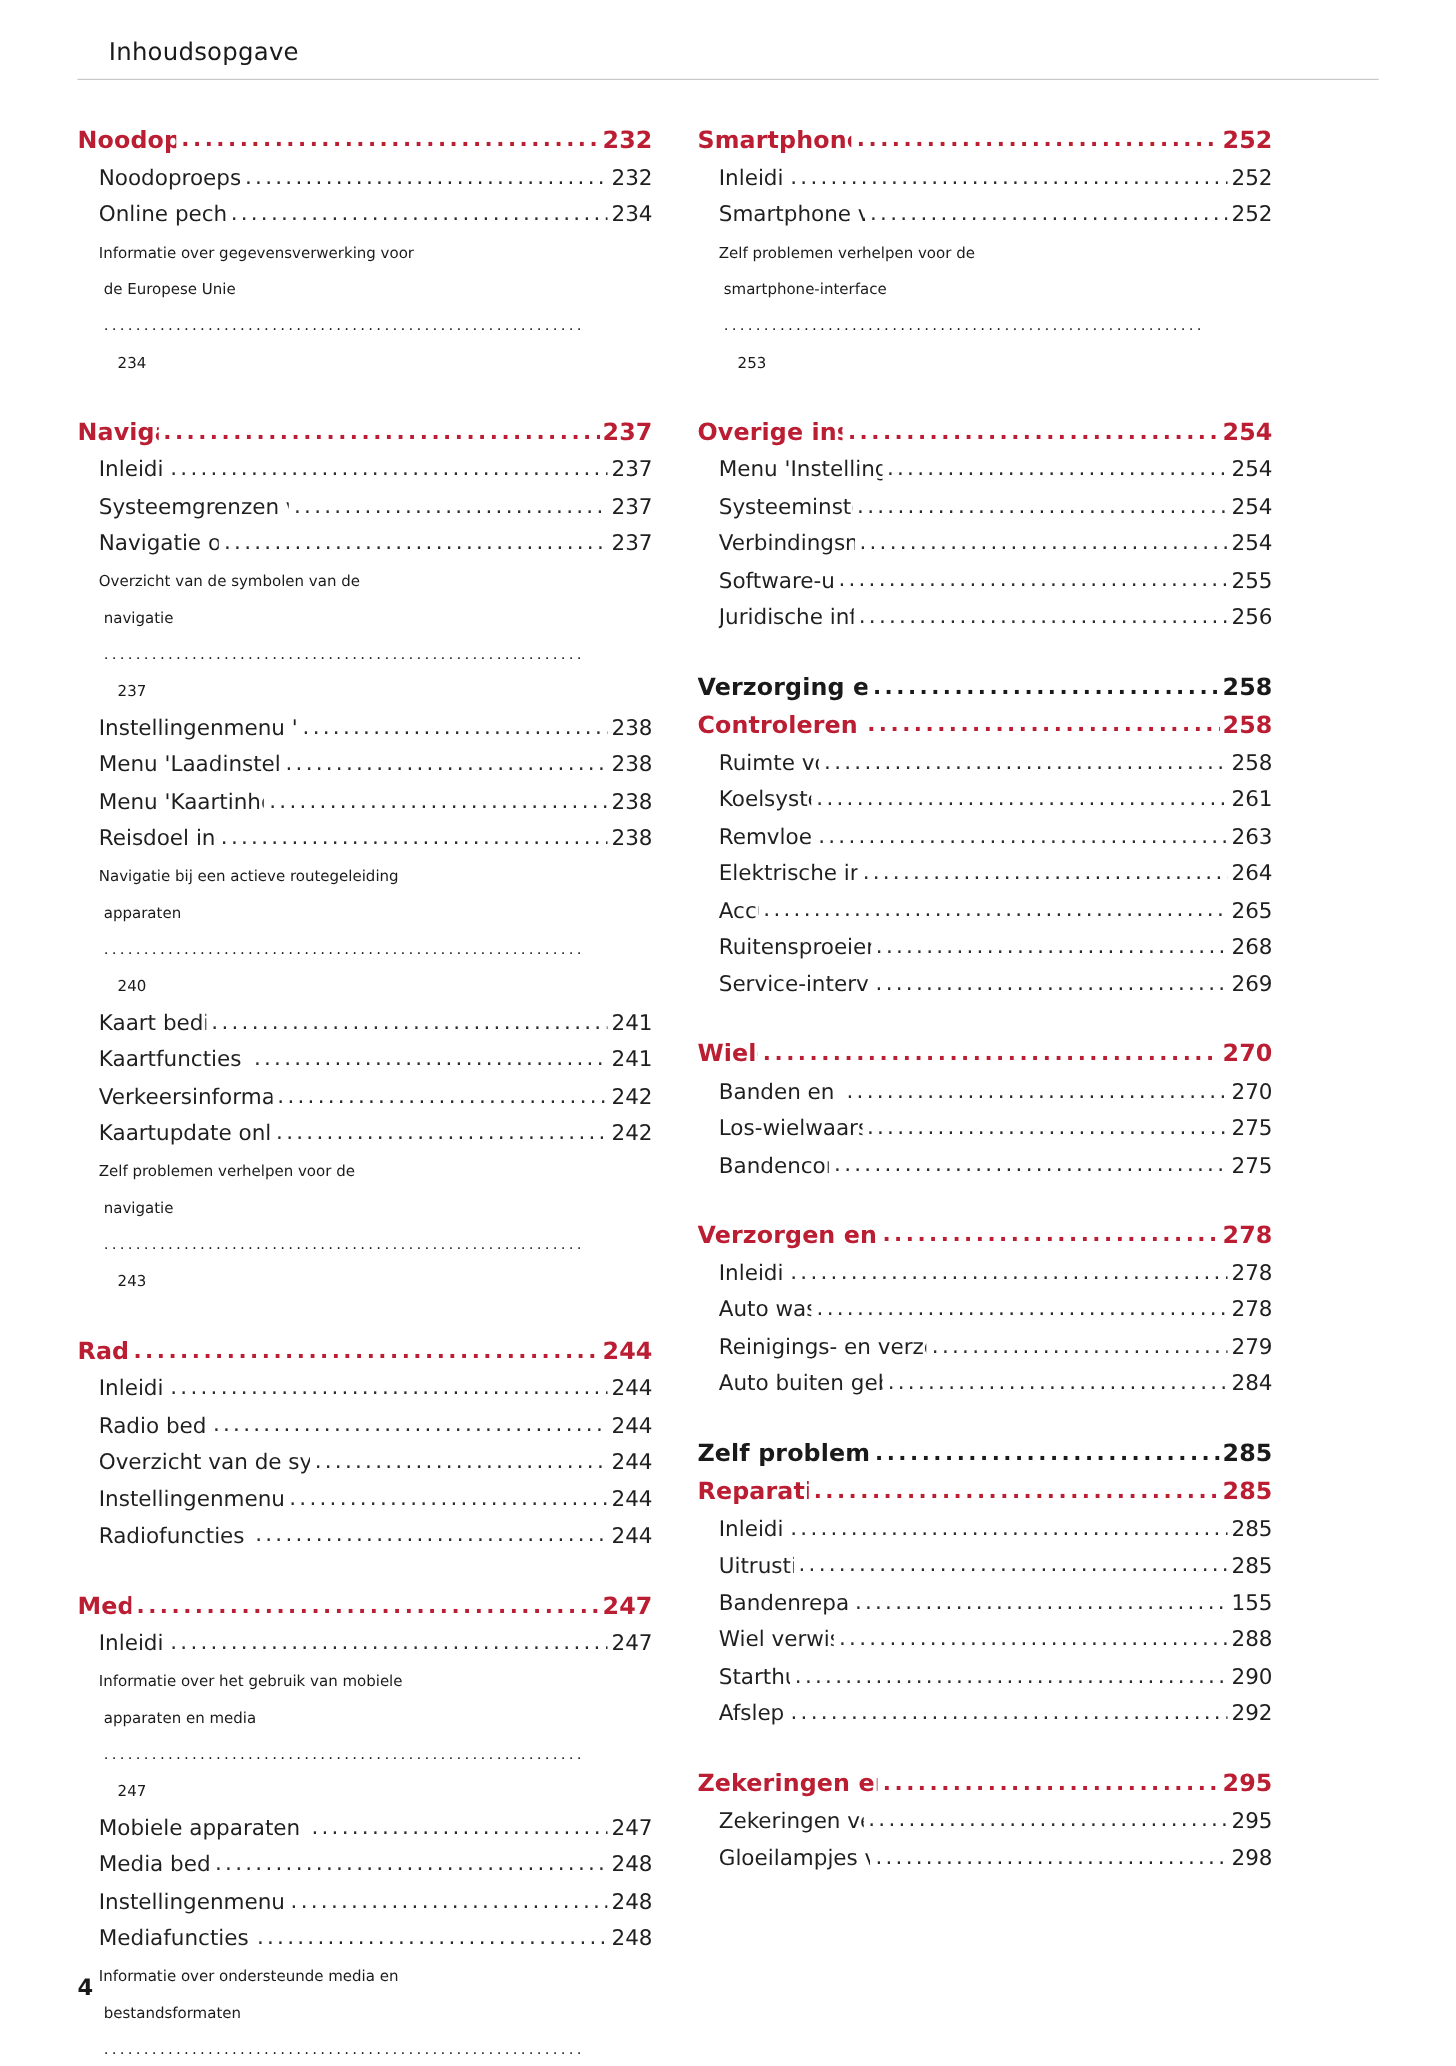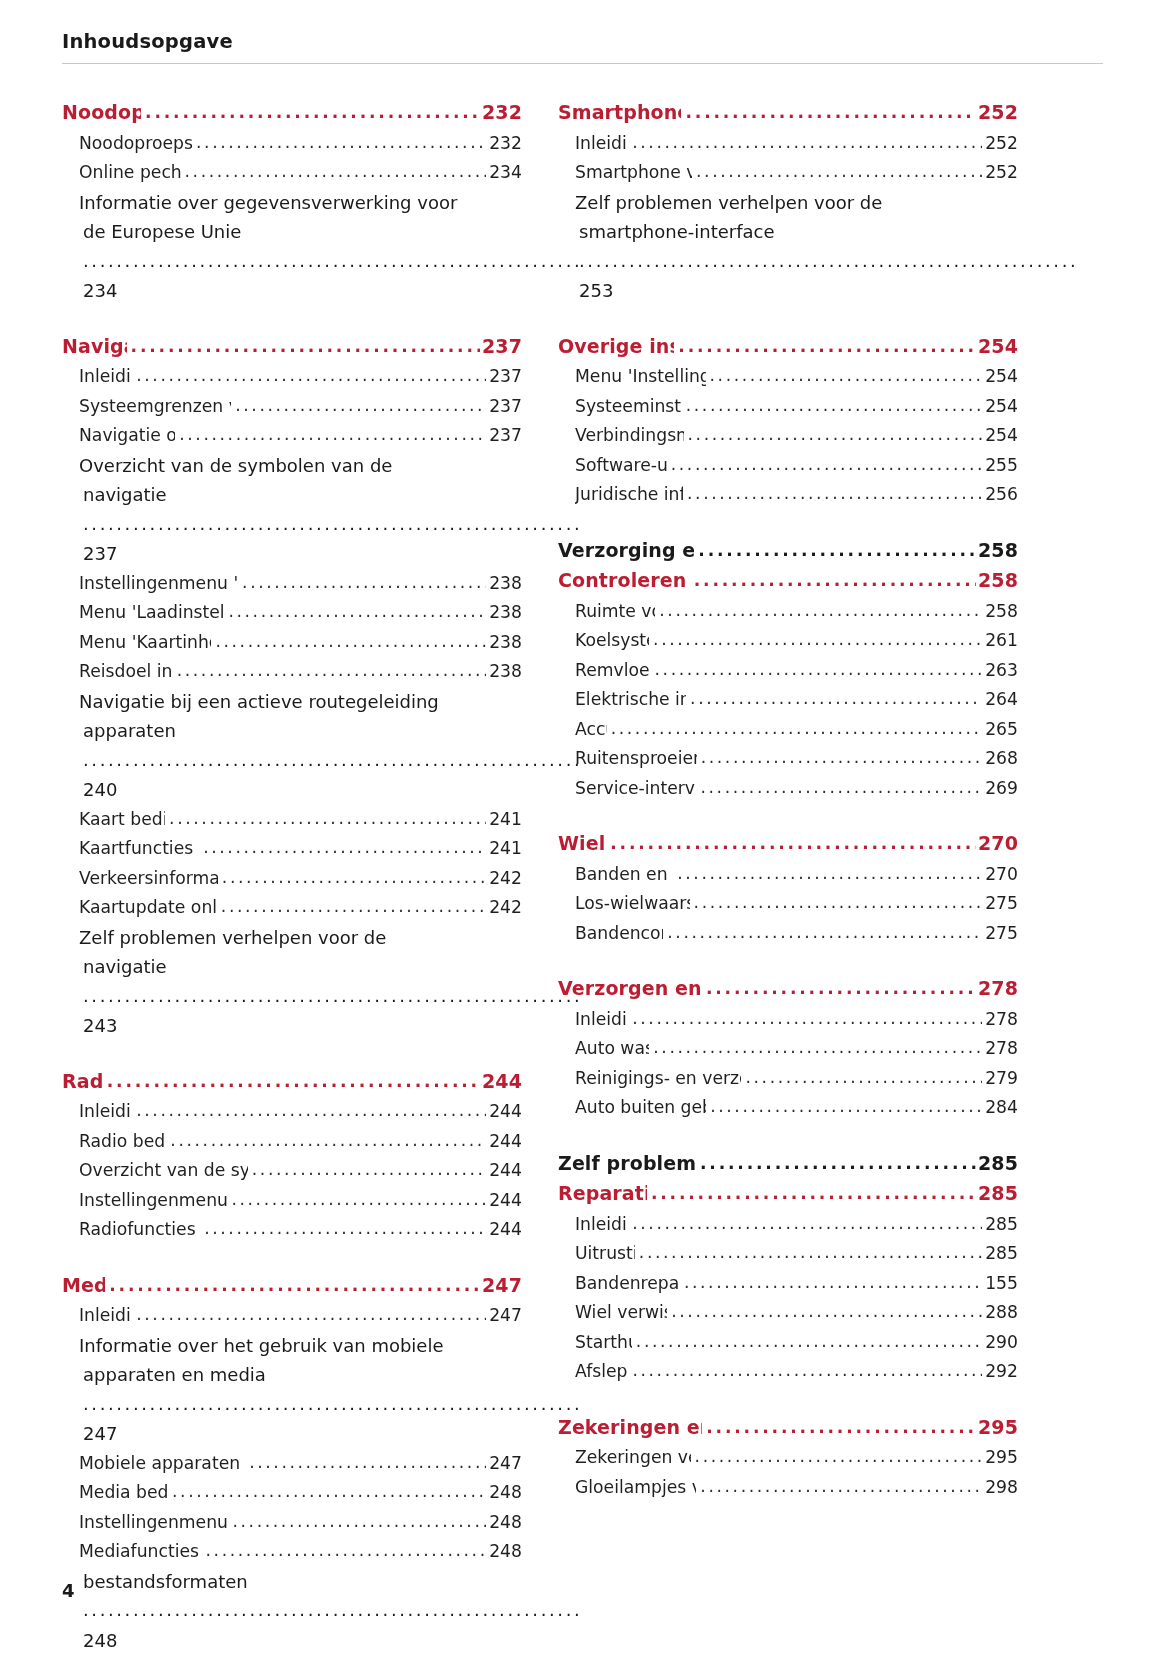--- a/index.html
+++ b/index.html
@@ -19,24 +19,25 @@
     position: absolute;
     left: 0; top: 0;
     width: 1165px;
     height: 1653px;
     box-sizing: border-box;
     padding: 30px 62px 0 62px;
   }
   
   .header {
     font-size: 19.5px;
-    font-weight: bold;
+    font-weight: normal;
     letter-spacing: 0.2px;
     color: #1a1a1a;
     padding-bottom: 10px;
+    margin-left: 25px;
   }
   .header-rule {
     border-bottom: 1px solid #c9c9c9;
     margin-bottom: 34px;
   }
   
   .columns {
     display: flex;
     flex-direction: row;
     gap: 36px;
@@ -100,21 +101,21 @@
   .row.entry {
     padding-left: 17px;
     color: #1f1f1f;
   }
   .row.entry .pageno {
     color: #1f1f1f;
   }
   
   .entry-wrap {
     padding-left: 17px;
-    font-size: 18px;
+    font-size: 12px;
     line-height: 29.5px;
   }
   .entry-wrap .first-line {
     display: block;
     white-space: nowrap;
   }
   .entry-wrap .second {
     display: flex;
     align-items: baseline;
     flex-direction: column;
@@ -332,20 +333,21 @@
             <span class="label">Instellingenmenu 'Media' openen</span>
             <span class="leader">............................................................</span>
             <span class="pageno">248</span>
           </div>
           <div class="row entry">
             <span class="label">Mediafuncties gebruiken</span>
             <span class="leader">............................................................</span>
             <span class="pageno">248</span>
           </div>
           <div class="entry-wrap">
+            <span class="first-line">Informatie over ondersteunde media en</span>
             <div class="second">
               <span class="label">bestandsformaten</span>
               <span class="leader">............................................................</span>
               <span class="pageno">248</span>
             </div>
           </div>
           <div class="row entry">
             <span class="label">Zelf problemen verhelpen voor media</span>
             <span class="leader">............................................................</span>
             <span class="pageno">249</span>

